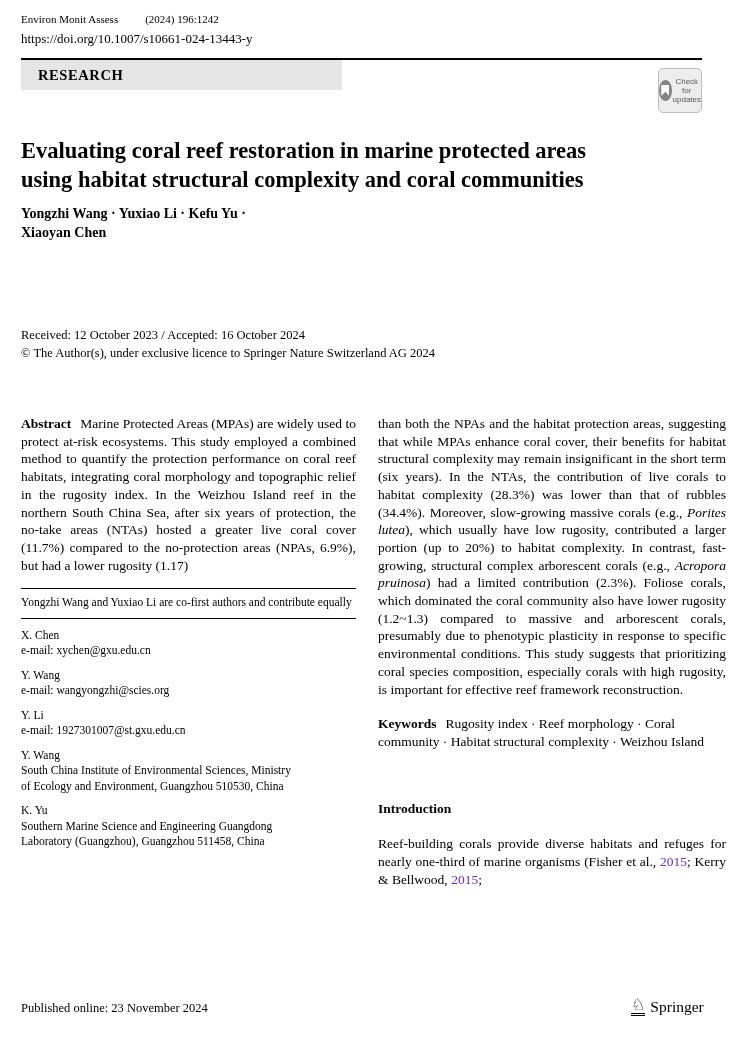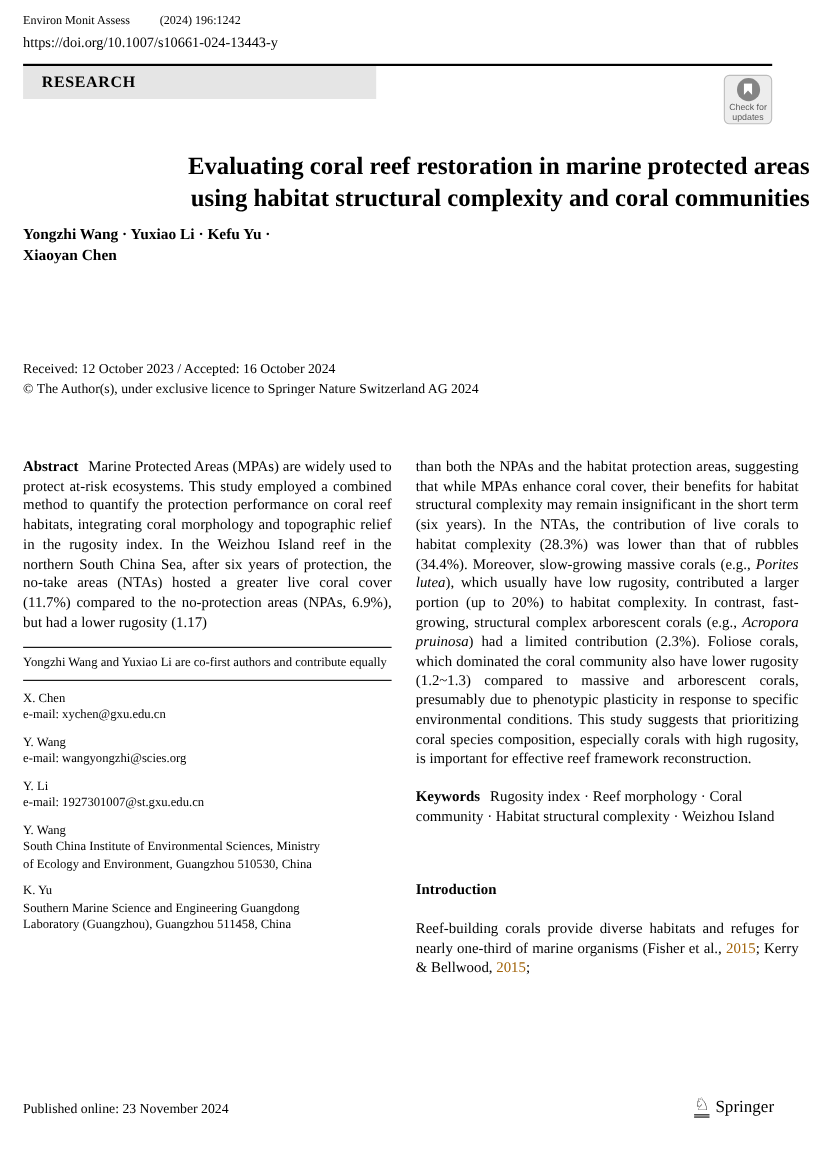--- a/index.html
+++ b/index.html
@@ -8,49 +8,49 @@
 
   .hdr { position:absolute; left:21px; top:13px; font-size:11px; white-space:nowrap; }
   .hdr .cit { margin-left:27px; }
   .doi { position:absolute; left:21px; top:31px; font-size:13px; }
 
   .toprule { position:absolute; left:21px; top:58px; width:681px; height:2px; background:#000; }
   .banner { position:absolute; left:21px; top:60px; width:321px; height:30px; background:#e5e5e5; }
   .banner span { display:block; padding:7px 0 0 17px; font-size:14.5px; font-weight:bold; letter-spacing:0.6px; }
 
   .badge { position:absolute; left:658px; top:68px; width:42px; height:43px; background:#ededed;
-           border:1px solid #bdbdbd; border-radius:5px; display:flex; flex-direction:column;
+           border:1px solid #bdbdbd; border-radius:5px; display:flex; flex-direction:row;
            align-items:center; justify-content:center; gap:1px; cursor:pointer; }
   .badge-circle { width:21px; height:21px; border-radius:50%; background:#848484; display:flex;
                   align-items:center; justify-content:center; }
   .badge-bm { width:8px; height:11px; background:#fff; clip-path:polygon(0 0,100% 0,100% 100%,50% 62%,0 100%); }
   .badge-txt { font-family:"Liberation Sans", sans-serif; font-size:8px; line-height:9px; color:#595959; text-align:center; }
 
-  .title { position:absolute; left:31px; top:121px; width:705px; font-size:22.5px; font-weight:bold;
-           line-height:29px; white-space:pre-line;text-align:right; }
+  .title { position:absolute; left:21px; top:121px; width:705px; font-size:22.5px; font-weight:bold;
+           line-height:29px; white-space:pre-line; }
   .authors { position:absolute; left:21px; top:204px; font-size:14px; font-weight:bold; line-height:19px; white-space:pre-line; }
   .dates { position:absolute; left:21px; top:326px; font-size:12.5px; line-height:18px; }
 
   .col { position:absolute; top:388px; font-size:13.5px; line-height:17.7px;margin-top:27px; }
   .col-left { left:21px; width:335px; }
   .col-right { left:378px; width:348px; }
   .just { text-align:justify; }
   .lead-label { font-weight:bold; margin-right:9px; }
 
   .fnotes { position:absolute; left:21px; top:588px; width:335px; font-size:11.5px; line-height:15.5px; }
   .fnrule { border:0; border-top:1px solid #000; margin:0; }
   .fnote-note { padding:6px 0 7px; }
   .fnblock { margin-top:9px; white-space:pre-line; }
 
   .kw { margin-top:17px; }
   .intro-h { margin-top:49px; font-weight:bold; font-size:13.5px; }
   .intro-p { margin-top:18px; }
 
   .s-i { font-style:italic; }
-  .s-link { color:#a16207; cursor:pointer; }
+  .s-link { color:#6d28d9; cursor:pointer; }
 
   .footer-pub { position:absolute; left:21px; top:1001px; font-size:12.5px; }
   .springer { position:absolute; left:631px; top:997px; display:flex; align-items:flex-end; gap:5px; }
   .sp-icon { font-size:16px; line-height:16px; border-bottom:3px double #000; padding-bottom:0px; }
   .sp-word { font-size:15.5px; line-height:18px;text-align:center; }
 </style>
 </head>
 <body>
 
 <div class="page">

